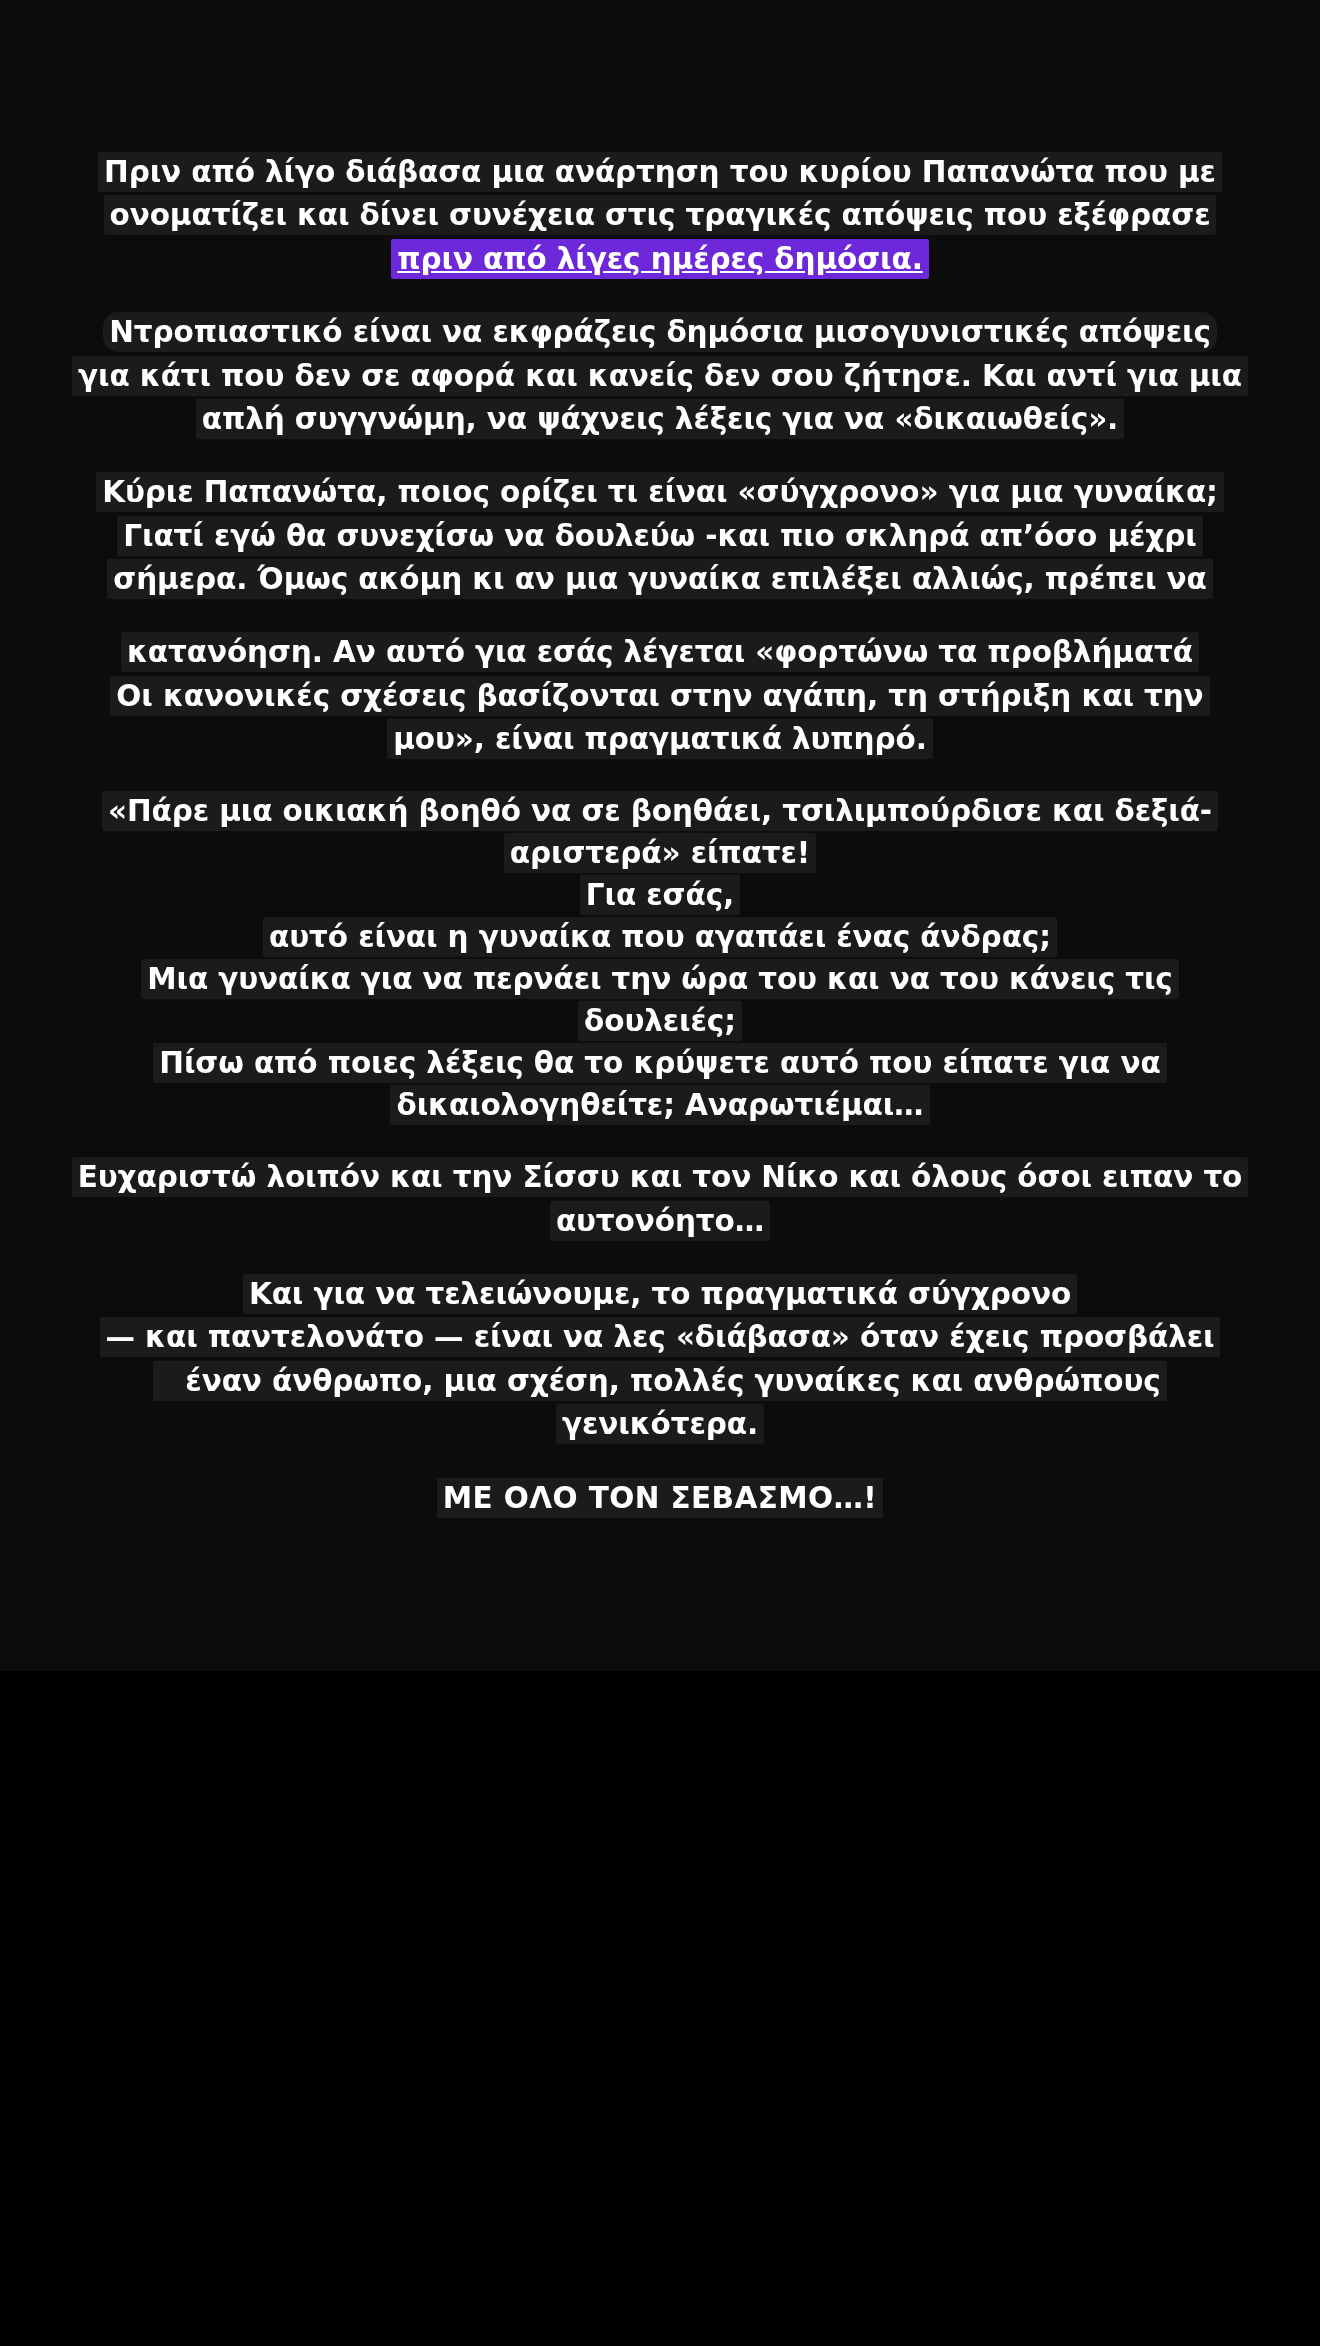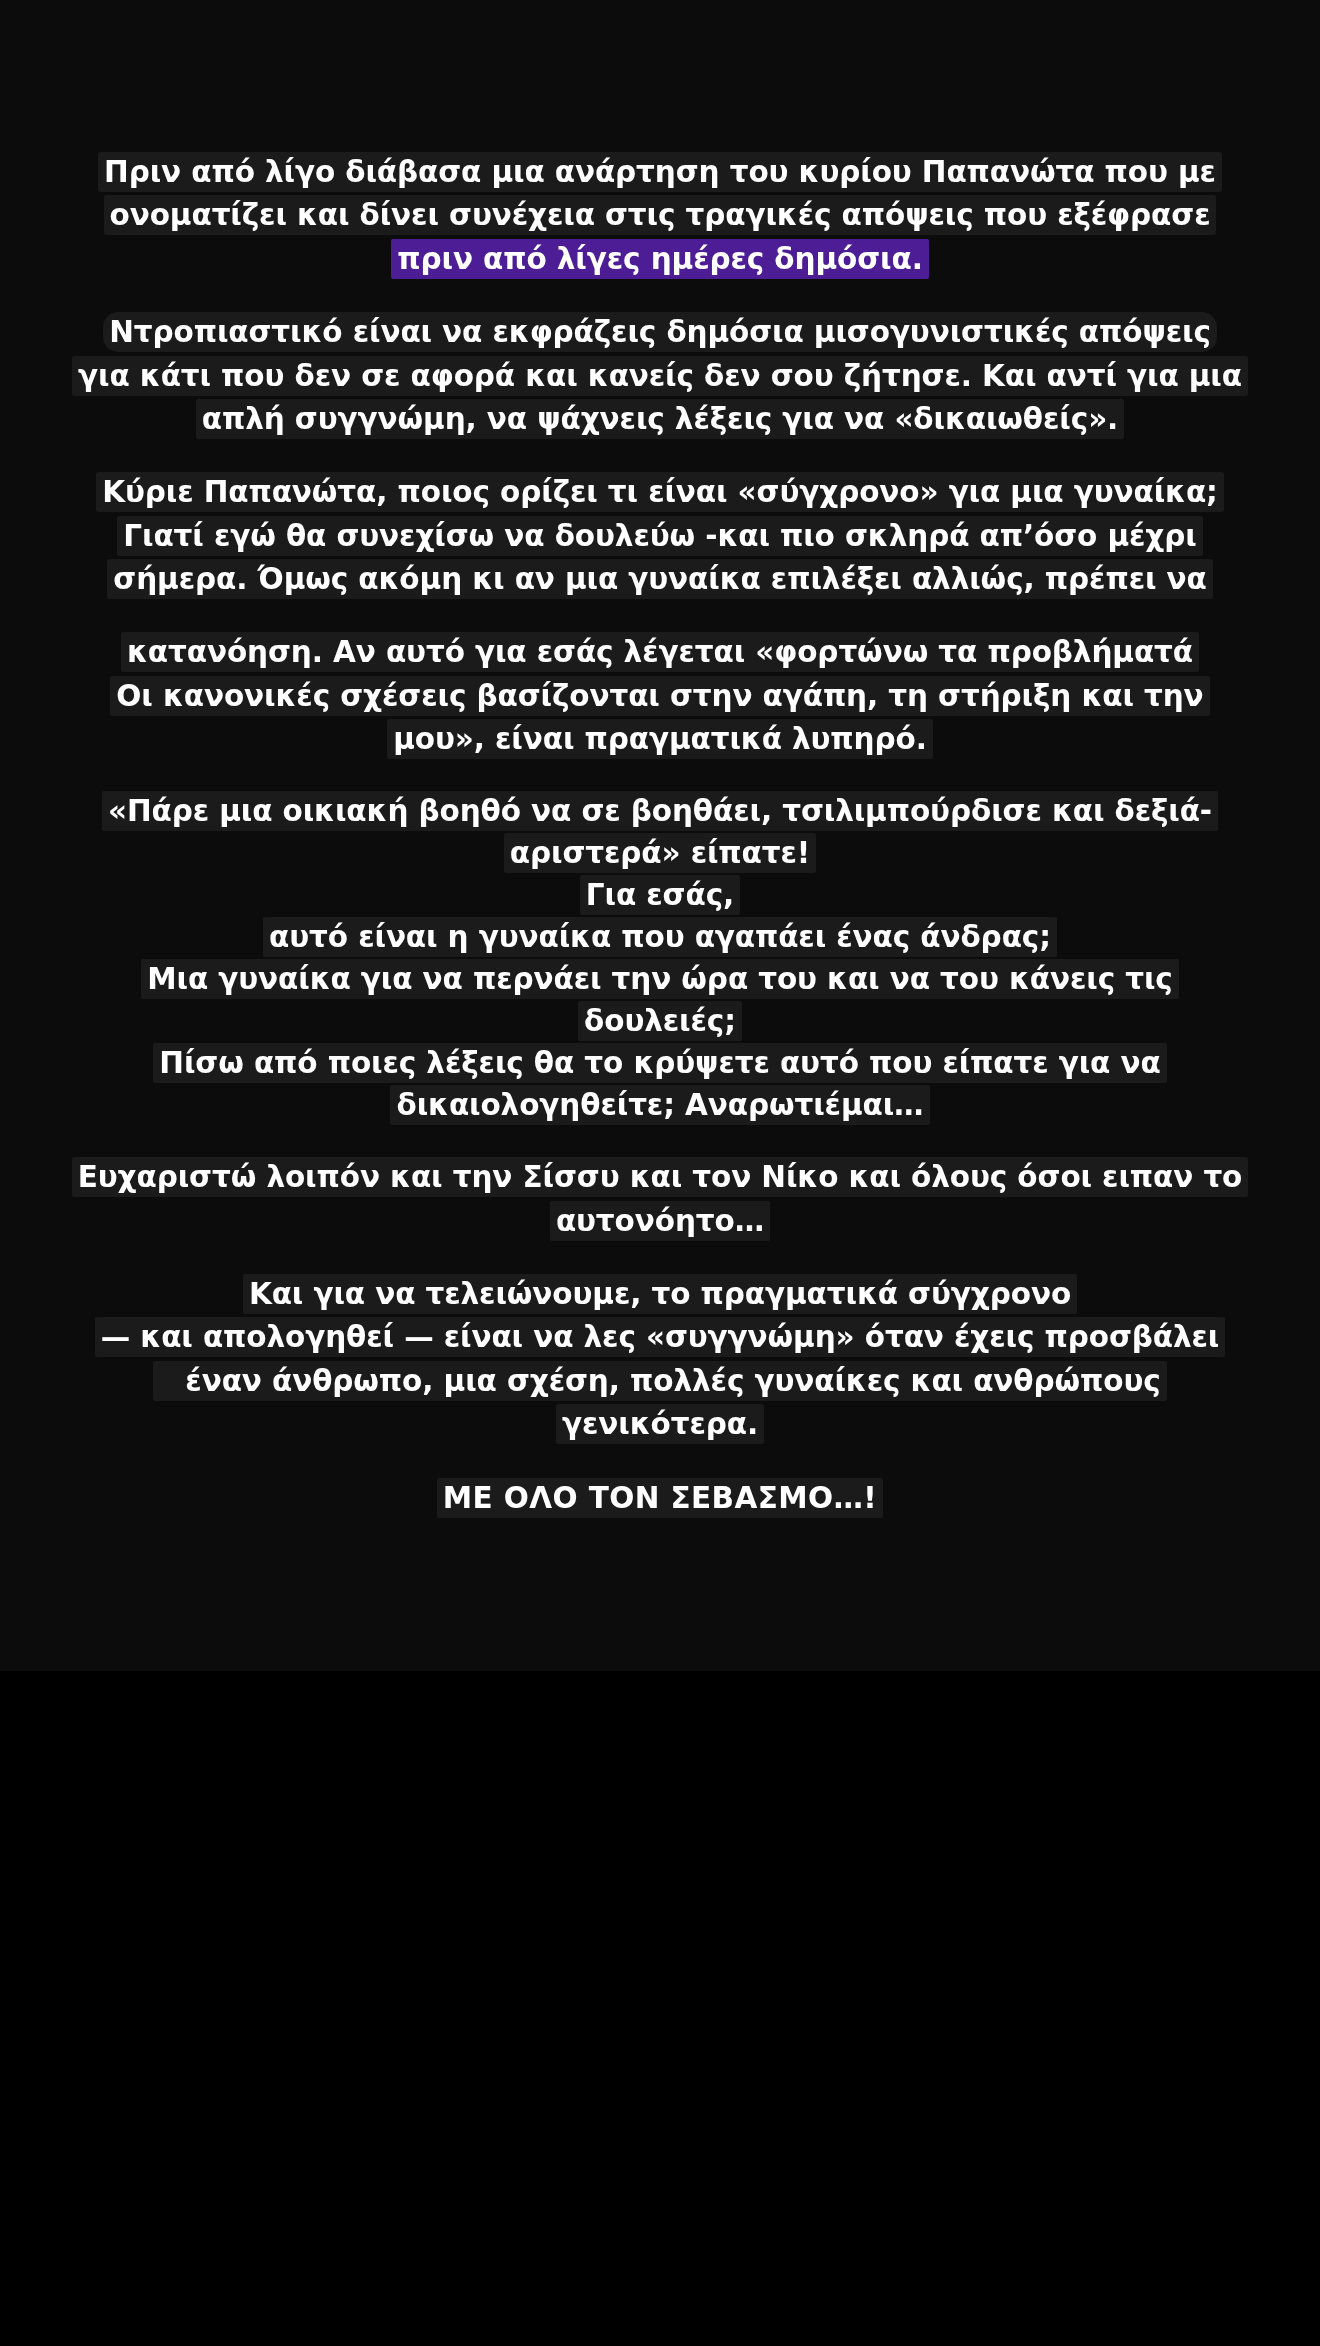--- a/index.html
+++ b/index.html
@@ -68,21 +68,21 @@
   }
 </style>
 </head>
 <body>
 
 <div id="story" style="background: rgb(12, 12, 12);">
   <div class="text-stack">
       <div class="para">
         <div class="line"><span class="hl" style="background: rgb(27, 27, 27); color: rgb(255, 255, 255);">Πριν από λίγο διάβασα μια ανάρτηση του κυρίου Παπανώτα που με</span></div>
         <div class="line"><span class="hl" style="background: rgb(27, 27, 27); color: rgb(255, 255, 255);">ονοματίζει και δίνει συνέχεια στις τραγικές απόψεις που εξέφρασε</span></div>
-        <div class="line"><span class="hl" style="background: #4c1d95; color: rgb(255, 255, 255);">πριν από λίγες ημέρες δημόσια.</span></div>
+        <div class="line"><span class="hl" style="background: #6d28d9; color: rgb(255, 255, 255); text-decoration: underline;">πριν από λίγες ημέρες δημόσια.</span></div>
       </div>
       <div class="para">
         <div class="line"><span class="hl" style="background: rgb(27, 27, 27); color: rgb(255, 255, 255); border-radius: 15px;">Ντροπιαστικό είναι να εκφράζεις δημόσια μισογυνιστικές απόψεις</span></div>
         <div class="line"><span class="hl" style="background: rgb(27, 27, 27); color: rgb(255, 255, 255);">για κάτι που δεν σε αφορά και κανείς δεν σου ζήτησε. Και αντί για μια</span></div>
         <div class="line"><span class="hl" style="background: rgb(27, 27, 27); color: rgb(255, 255, 255);">απλή συγγνώμη, να ψάχνεις λέξεις για να «δικαιωθείς».</span></div>
       </div>
       <div class="para">
         <div class="line"><span class="hl" style="background: rgb(27, 27, 27); color: rgb(255, 255, 255);">Κύριε Παπανώτα, ποιος ορίζει τι είναι «σύγχρονο» για μια γυναίκα;</span></div>
         <div class="line"><span class="hl" style="background: rgb(27, 27, 27); color: rgb(255, 255, 255);">Γιατί εγώ θα συνεχίσω να δουλεύω -και πιο σκληρά απ’όσο μέχρι</span></div>
         <div class="line"><span class="hl" style="background: rgb(27, 27, 27); color: rgb(255, 255, 255);">σήμερα. Όμως ακόμη κι αν μια γυναίκα επιλέξει αλλιώς, πρέπει να</span></div>
@@ -101,21 +101,21 @@
         <div class="line"><span class="hl" style="background: rgb(27, 27, 27); color: rgb(255, 255, 255);">δουλειές;</span></div>
         <div class="line"><span class="hl" style="background: rgb(27, 27, 27); color: rgb(255, 255, 255);">Πίσω από ποιες λέξεις θα το κρύψετε αυτό που είπατε για να</span></div>
         <div class="line"><span class="hl" style="background: rgb(27, 27, 27); color: rgb(255, 255, 255);">δικαιολογηθείτε; Αναρωτιέμαι…</span></div>
       </div>
       <div class="para">
         <div class="line"><span class="hl" style="background: rgb(27, 27, 27); color: rgb(255, 255, 255);">Ευχαριστώ λοιπόν και την Σίσσυ και τον Νίκο και όλους όσοι ειπαν το</span></div>
         <div class="line"><span class="hl" style="background: rgb(27, 27, 27); color: rgb(255, 255, 255);">αυτονόητο…</span></div>
       </div>
       <div class="para">
         <div class="line"><span class="hl" style="background: rgb(27, 27, 27); color: rgb(255, 255, 255);">Και για να τελειώνουμε, το πραγματικά σύγχρονο</span></div>
-        <div class="line"><span class="hl" style="background: rgb(27, 27, 27); color: rgb(255, 255, 255);">— και απολογηθεί — είναι να λες «συγγνώμη» όταν έχεις προσβάλει</span></div>
+        <div class="line"><span class="hl" style="background: rgb(27, 27, 27); color: rgb(255, 255, 255);">— και παντελονάτο — είναι να λες «διάβασα» όταν έχεις προσβάλει</span></div>
         <div class="line"><span class="hl" style="background: rgb(27, 27, 27); color: rgb(255, 255, 255); padding-left: 32px;">έναν άνθρωπο, μια σχέση, πολλές γυναίκες και ανθρώπους</span></div>
         <div class="line"><span class="hl" style="background: rgb(27, 27, 27); color: rgb(255, 255, 255);">γενικότερα.</span></div>
       </div>
       <div class="para final">
         <div class="line"><span class="hl" style="background: rgb(27, 27, 27); color: rgb(255, 255, 255);">ΜΕ ΟΛΟ ΤΟΝ ΣΕΒΑΣΜΟ…!</span></div>
       </div>
     </div>
 </div>
 
 </body></html>

